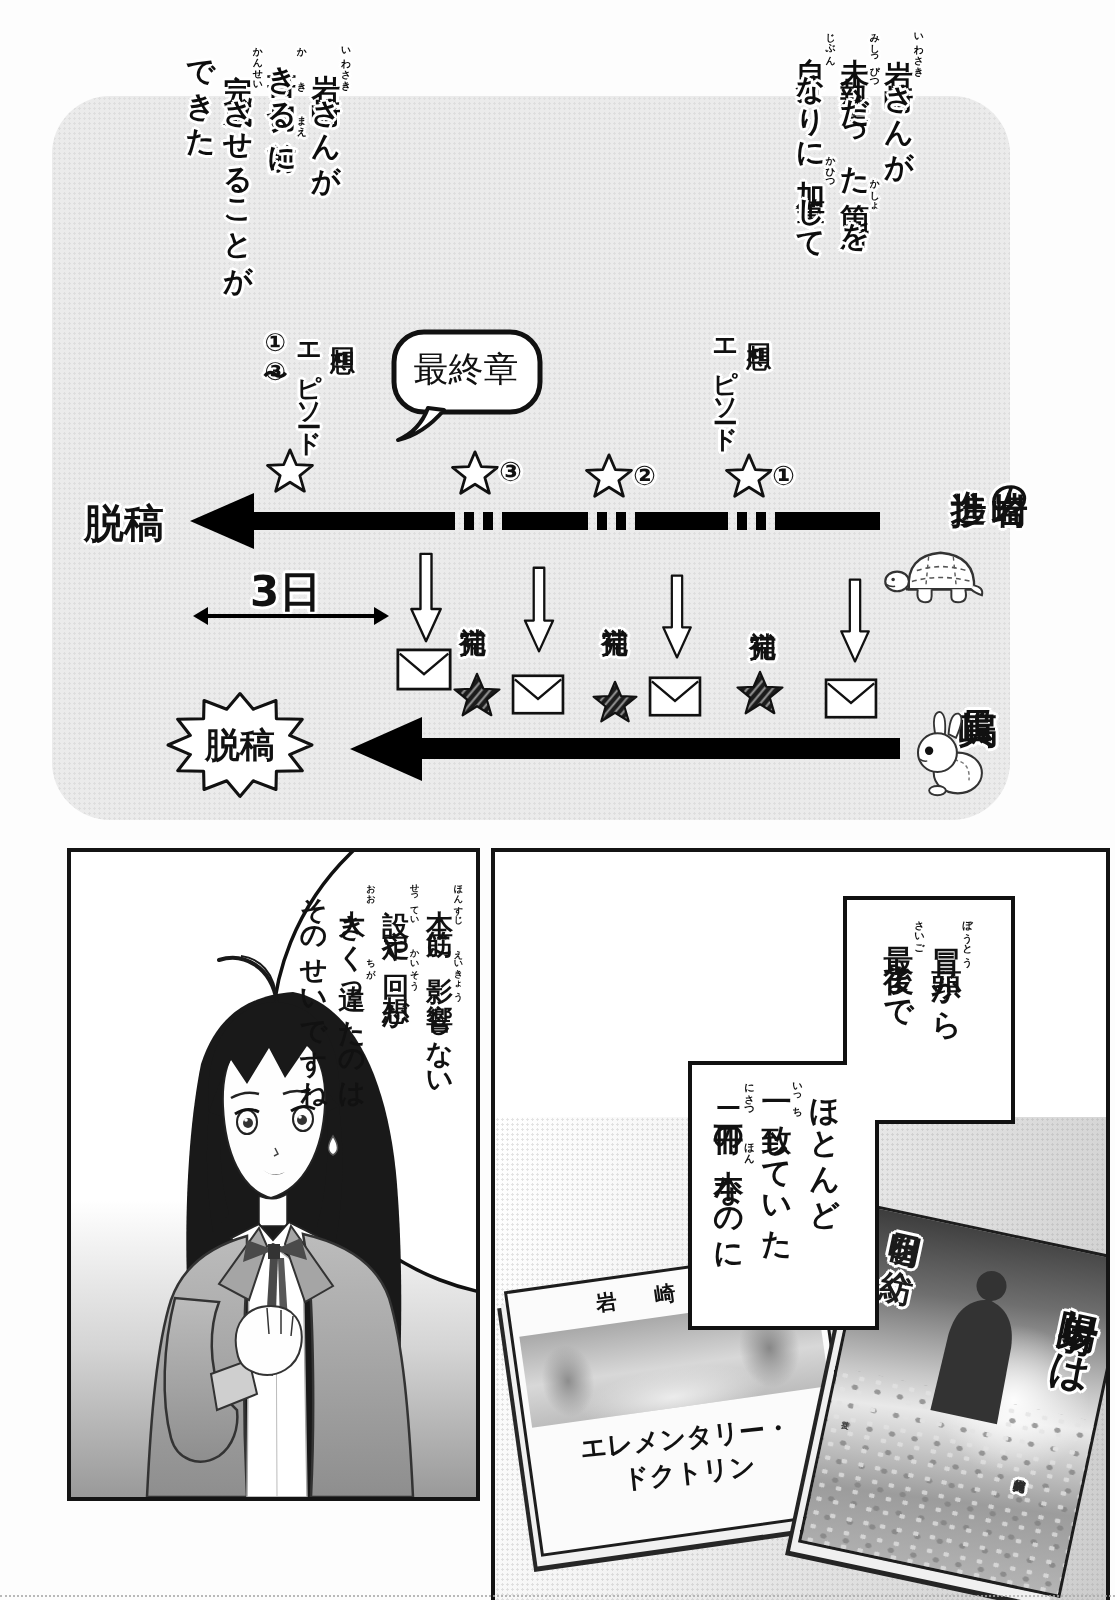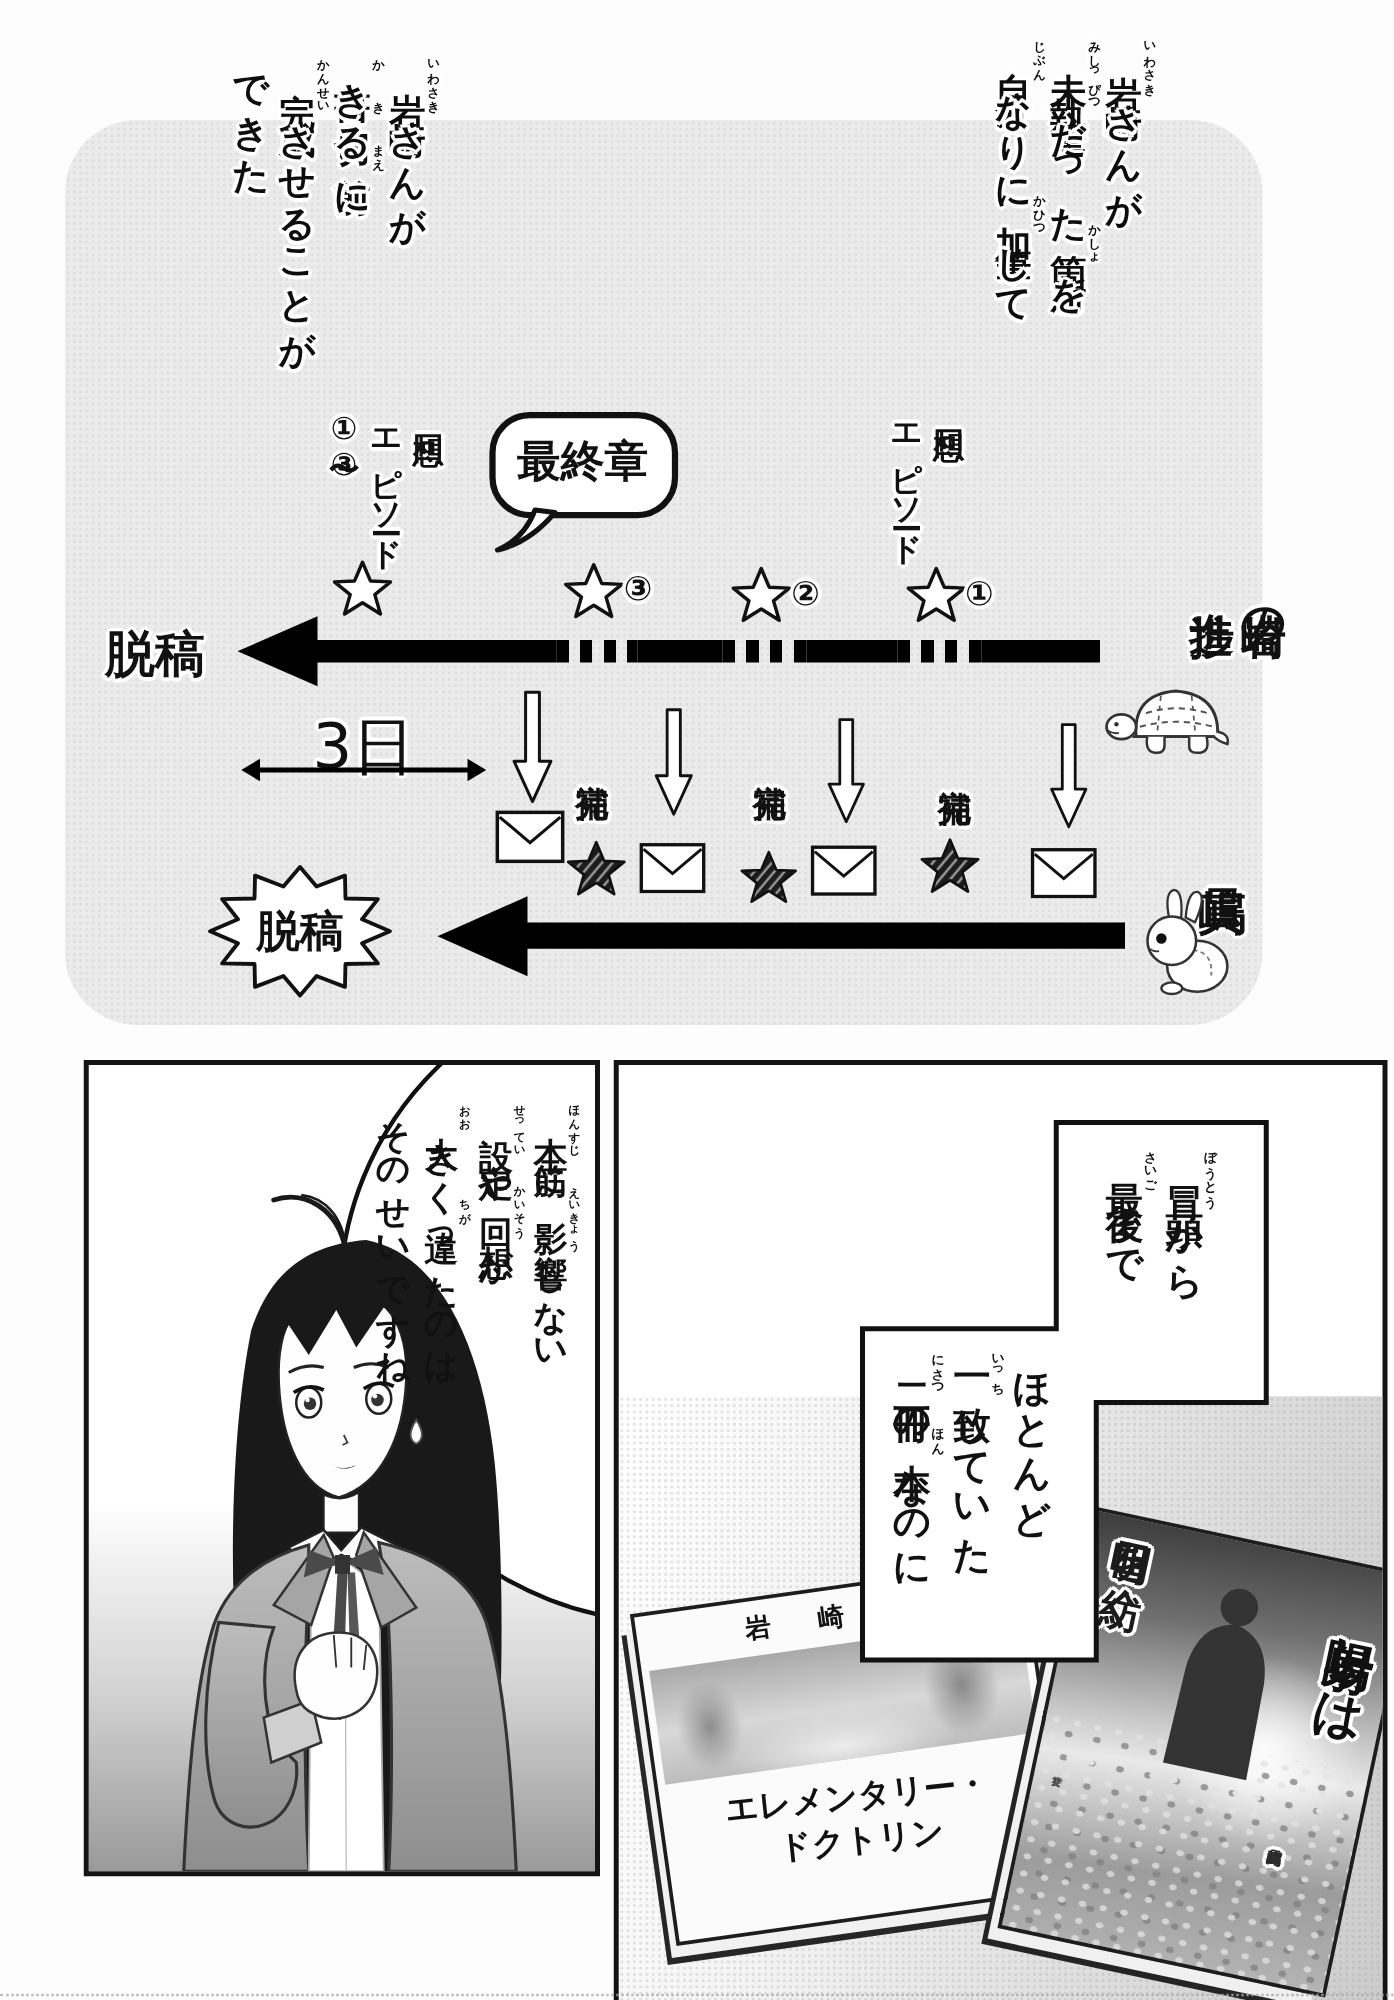--- a/index.html
+++ b/index.html
@@ -22,34 +22,34 @@
   .lbl-flash-l{left:258px;top:328px;height:140px;font-size:25px;font-weight:700;line-height:1.35;}
   .lbl-flash-r{left:708px;top:324px;height:140px;font-size:25px;font-weight:700;line-height:1.35;}
   .seg-row{left:252px;top:512px;height:18px;display:flex;}
   .seg{height:18px;}
   .seg.s{background:#000;}
   .seg.d{background:repeating-linear-gradient(90deg,#000 0 10px,rgba(0,0,0,0) 10px 19px);}
   .ah1{left:190px;top:493px;width:0;height:0;border-top:28px solid rgba(0,0,0,0);
        border-bottom:28px solid rgba(0,0,0,0);border-right:64px solid #000;}
   .datsuko-top{left:84px;top:496px;font-size:40px;font-weight:900;}
   .iwasaki-prog{left:948px;top:462px;height:140px;font-size:36px;font-weight:900;line-height:1.15;}
-  .days{left:250px;top:564px;font-size:50px;font-weight:400;}
+  .days{left:250px;top:564px;font-size:42px;font-weight:700;}
   .dshaft{left:206px;top:614px;width:170px;height:4px;background:#000;}
   .dtl{left:193px;top:607px;width:0;height:0;border-top:9px solid rgba(0,0,0,0);
        border-bottom:9px solid rgba(0,0,0,0);border-right:15px solid #000;}
   .dtr{left:374px;top:607px;width:0;height:0;border-top:9px solid rgba(0,0,0,0);
        border-bottom:9px solid rgba(0,0,0,0);border-left:15px solid #000;}
   .hokan{height:70px;font-size:27px;font-weight:900;line-height:1.1;}
   .shimanuki{left:956px;top:680px;height:110px;font-size:38px;font-weight:900;line-height:1.1;}
   .ah2{left:350px;top:717px;width:0;height:0;border-top:32px solid rgba(0,0,0,0);
        border-bottom:32px solid rgba(0,0,0,0);border-right:72px solid #000;}
   .shaft2{left:418px;top:738px;width:482px;height:21px;background:#000;}
   .burst-label{left:166px;top:690px;width:148px;height:110px;display:flex;align-items:center;
        justify-content:center;font-size:35px;font-weight:900;}
-  .fc-label{left:396px;top:346px;width:140px;text-align:center;font-size:35px;font-weight:700;}
+  .fc-label{left:396px;top:346px;width:140px;text-align:center;font-size:35px;font-weight:400;}
   .panel{position:absolute;border:4px solid #141414;background:#fff;overflow:hidden;}
   .panel-l{left:67px;top:848px;width:413px;height:653px;box-sizing:border-box;}
   .panel-r{left:491px;top:848px;width:619px;height:762px;box-sizing:border-box;}
   .ltone{left:0;bottom:0;width:100%;height:46%;
        background:linear-gradient(180deg,rgba(170,170,170,0) 0%,rgba(160,160,160,.45) 50%,rgba(110,110,110,.7) 100%);}
   .rtone{left:0;top:265px;width:100%;height:497px;
        background-image:radial-gradient(rgba(150,150,150,.25) 1px,rgba(0,0,0,0) 1.4px),
          linear-gradient(105deg,#ffffff 0%,#f4f4f4 30%,#e2e2e2 60%,#cccccc 100%);
        background-size:5px 5px,100% 100%;}
   .speech-txt{right:12px;top:26px;height:340px;font-size:27px;font-weight:700;line-height:1.42;}

